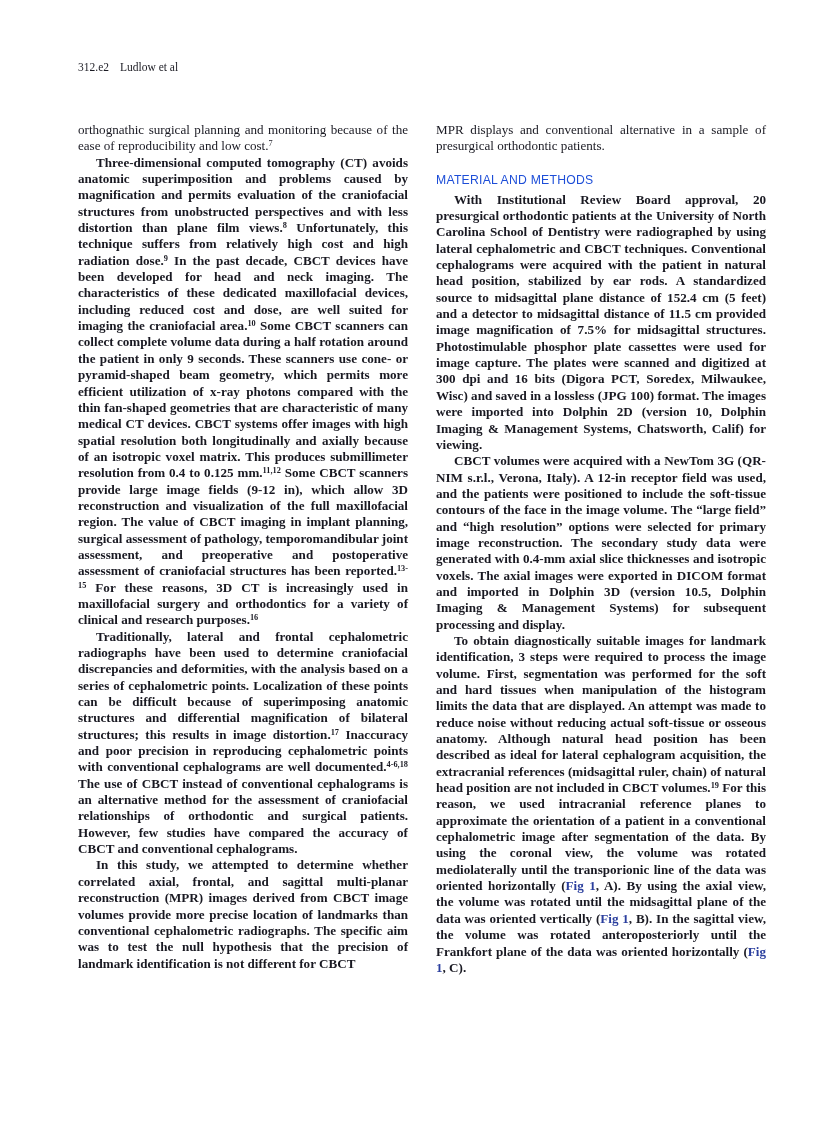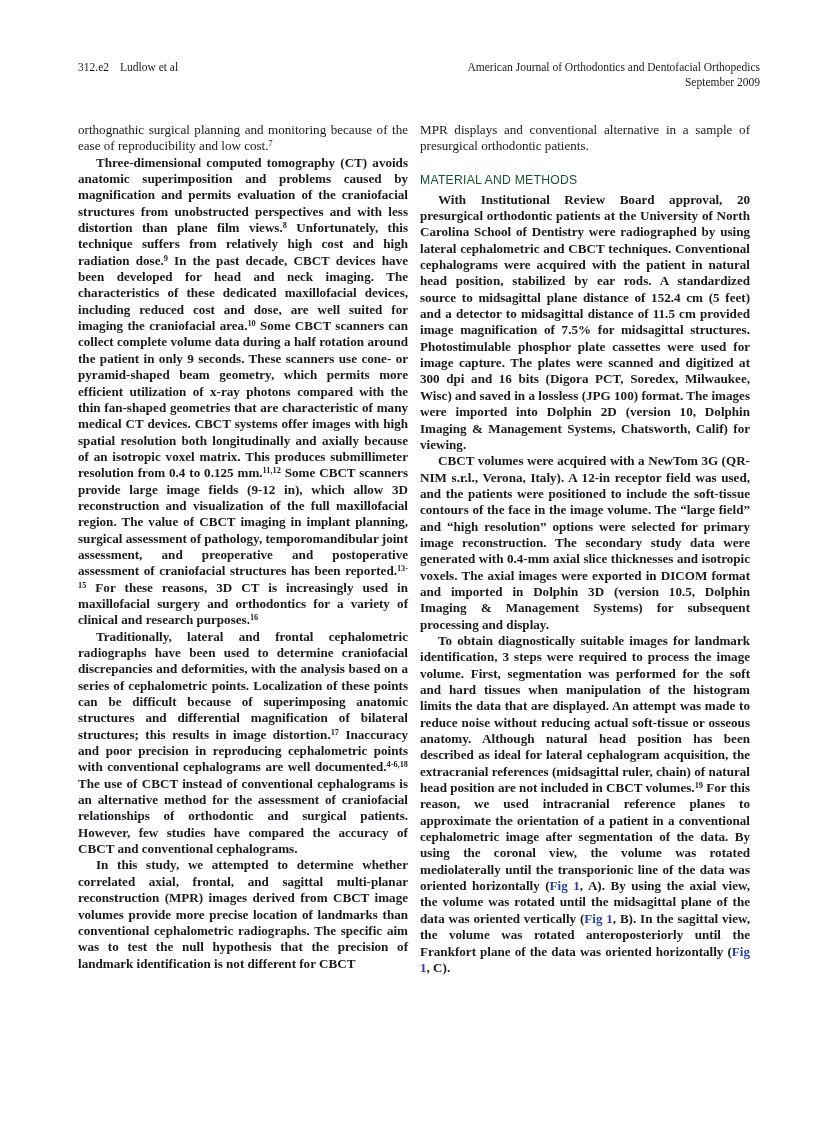--- a/index.html
+++ b/index.html
@@ -47,21 +47,21 @@
   }
 
   
   .columns {
     position: absolute;
     left: 78px;
     top: 122px;
     width: 682px;
     height: 940px;
     display: flex;
-    gap: 12px;
+    gap: 28px;
   }
   .col {
     width: 330px;
     flex: 0 0 330px;
   }
 
   p.body {
     margin: 0;
     font-size: 13.1px;
     line-height: 16.35px;
@@ -79,43 +79,39 @@
     line-height: 0;
     vertical-align: 0.52em;
   }
 
   h2.section {
     margin: 0;
     font-family: "Liberation Sans", sans-serif;
     font-size: 12.2px;
     font-weight: 400;
     letter-spacing: 0.25px;
-    color: #14532d;
+    color: #1d4ed8;
     text-transform: none;
   }
   .gap-before-section { height: 18px; }
   .gap-after-section  { height: 5px; }
 
   a.xref {
     color: #2b3f9e;
     text-decoration: none;
   }
 </style>
 </head>
 <body>
 
 <div class="page">
 
   <div class="runhead">
     <div class="runhead-left">
       <span class="folio">312.e2</span><span>Ludlow et al</span>
-    </div>
-    <div class="runhead-right">
-      <div>American Journal of Orthodontics and Dentofacial Orthopedics</div>
-      <div>September 2009</div>
     </div>
   </div>
 
   <div class="columns">
     <div class="col" id="col-left">
         <p class="body noindent">orthognathic surgical planning and monitoring because of the ease of reproducibility and low cost.<sup>7</sup></p>
         <p class="body indent">Three-dimensional computed tomography (CT) avoids anatomic superimposition and problems caused by magnification and permits evaluation of the craniofacial structures from unobstructed perspectives and with less distortion than plane film views.<sup>8</sup> Unfortunately, this technique suffers from relatively high cost and high radiation dose.<sup>9</sup> In the past decade, CBCT devices have been developed for head and neck imaging. The characteristics of these dedicated maxillofacial devices, including reduced cost and dose, are well suited for imaging the craniofacial area.<sup>10</sup> Some CBCT scanners can collect complete volume data during a half rotation around the patient in only 9 seconds. These scanners use cone- or pyramid-shaped beam geometry, which permits more efficient utilization of x-ray photons compared with the thin fan-shaped geometries that are characteristic of many medical CT devices. CBCT systems offer images with high spatial resolution both longitudinally and axially because of an isotropic voxel matrix. This produces submillimeter resolution from 0.4 to 0.125 mm.<sup>11,12</sup> Some CBCT scanners provide large image fields (9-12 in), which allow 3D reconstruction and visualization of the full maxillofacial region. The value of CBCT imaging in implant planning, surgical assessment of pathology, temporomandibular joint assessment, and preoperative and postoperative assessment of craniofacial structures has been reported.<sup>13-15</sup> For these reasons, 3D CT is increasingly used in maxillofacial surgery and orthodontics for a variety of clinical and research purposes.<sup>16</sup></p>
         <p class="body indent">Traditionally, lateral and frontal cephalometric radiographs have been used to determine craniofacial discrepancies and deformities, with the analysis based on a series of cephalometric points. Localization of these points can be difficult because of superimposing anatomic structures and differential magnification of bilateral structures; this results in image distortion.<sup>17</sup> Inaccuracy and poor precision in reproducing cephalometric points with conventional cephalograms are well documented.<sup>4-6,18</sup> The use of CBCT instead of conventional cephalograms is an alternative method for the assessment of craniofacial relationships of orthodontic and surgical patients. However, few studies have compared the accuracy of CBCT and conventional cephalograms.</p>
         <p class="body indent">In this study, we attempted to determine whether correlated axial, frontal, and sagittal multi-planar reconstruction (MPR) images derived from CBCT image volumes provide more precise location of landmarks than conventional cephalometric radiographs. The specific aim was to test the null hypothesis that the precision of landmark identification is not different for CBCT</p>
       </div>

